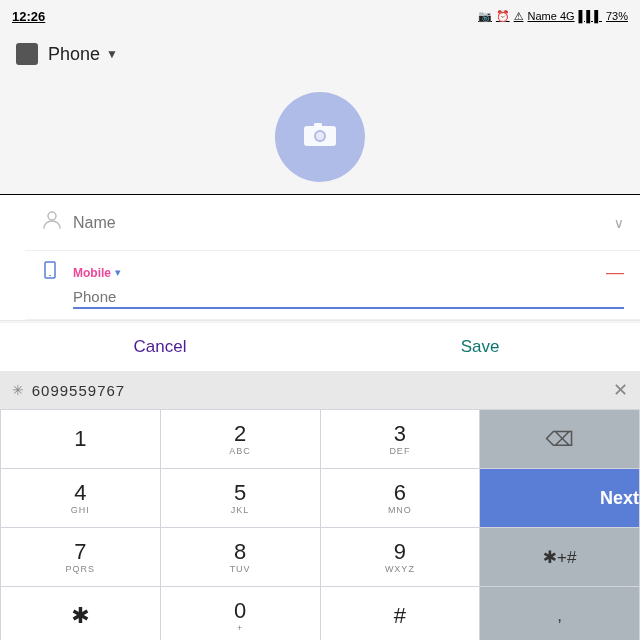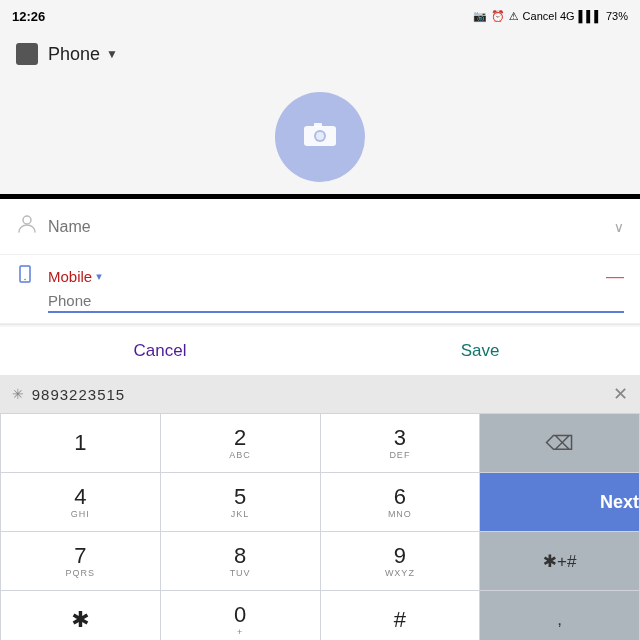--- a/index.html
+++ b/index.html
@@ -13,20 +13,21 @@
     }
 
     
     .status-bar {
       display: flex;
       justify-content: space-between;
       align-items: center;
       padding: 16px 12px;
       background: #f5f5f5;
       height: 28px;
+      text-decoration: underline;
     }
     .status-time {
       font-size: 13px;
       font-weight: 600;
     }
     .status-icons {
       display: flex;
       align-items: center;
       gap: 4px;
       font-size: 11px;
@@ -76,22 +77,23 @@
       justify-content: center;
     }
     .camera-icon {
       color: white;
       font-size: 28px;
     }
 
     
     .form-area {
       background: white;
-      border-top: 5px solid #000000;
+      border-top: 1px solid #000000;
       border-bottom: 1px solid #e8e8e8;
+      padding-left: 25px;
     }
     .form-row {
       display: flex;
       align-items: center;
       padding: 14px 16px;
       border-bottom: 1px solid #f0f0f0;
       min-height: 52px;
     }
     .form-row-icon {
       width: 32px;
@@ -122,23 +124,23 @@
       align-items: center;
       margin-bottom: 4px;
     }
     .mobile-icon {
       width: 32px;
       color: #5a7ed6;
       font-size: 17px;
       flex-shrink: 0;
     }
     .mobile-label {
-      color: #b91c1c;
-      font-size: 15px;
-      font-weight: 400;
+      color: #ec4899;
+      font-size: 12px;
+      font-weight: 700;
     }
     .mobile-dropdown {
       color: #5a7ed6;
       font-size: 11px;
       margin-left: 4px;
     }
     .mobile-delete {
       margin-left: auto;
       color: #e05555;
       font-size: 18px;
@@ -258,21 +260,21 @@
   </style>
 </head>
 <body>
 
 <div class="status-bar">
   <span class="status-time">12:26</span>
   <div class="status-icons">
     <span>📷</span>
     <span>⏰</span>
     <span>⚠</span>
-    <span>Cancel 4G</span>
+    <span>Name 4G</span>
     <span>▌▌▌</span>
     <span>73%</span>
   </div>
 </div>
 
 <div class="app-header">
   <div class="app-icon"></div>
   <span class="app-title">Phone</span>
   <span class="dropdown-arrow">▼</span>
 </div>
@@ -319,21 +321,21 @@
   </div>
 </div>
 
 <div class="action-buttons">
   <button class="action-btn">Cancel</button>
   <button class="action-btn save">Save</button>
 </div>
 
 <div class="keyboard-top">
   <span class="keyboard-sun-icon">✳</span>
-  <span class="keyboard-number">9893223515</span>
+  <span class="keyboard-number">6099559767</span>
   <span class="keyboard-close">✕</span>
 </div>
 
 <div class="keyboard">
 
   <button class="key light">
     <span class="key-main">1</span>
   </button>
   <button class="key light">
     <span class="key-main">2</span>

